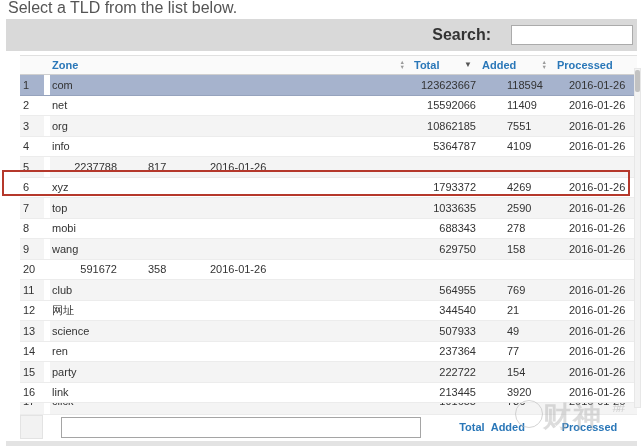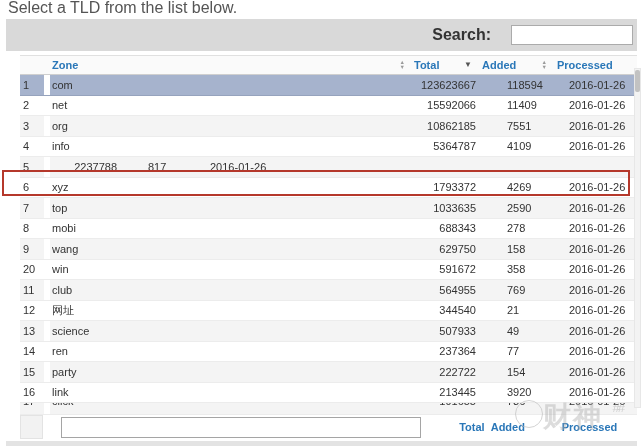--- a/index.html
+++ b/index.html
@@ -159,21 +159,20 @@
       <div class="cell c-num">9</div>
         <div class="c-gap"></div>
       <div class="cell c-zone">wang</div>
       <div class="cell c-total">629750</div>
       <div class="cell c-added">158</div>
       <div class="cell c-proc">2016-01-26</div>
     </div>
     <div class="row">
       <div class="cell c-num">20</div>
         <div class="c-gap"></div>
-      <div class="cell c-zone">win</div>
       <div class="cell c-total">591672</div>
       <div class="cell c-added">358</div>
       <div class="cell c-proc">2016-01-26</div>
     </div>
     <div class="row odd">
       <div class="cell c-num">11</div>
         <div class="c-gap"></div>
       <div class="cell c-zone">club</div>
       <div class="cell c-total">564955</div>
       <div class="cell c-added">769</div>

